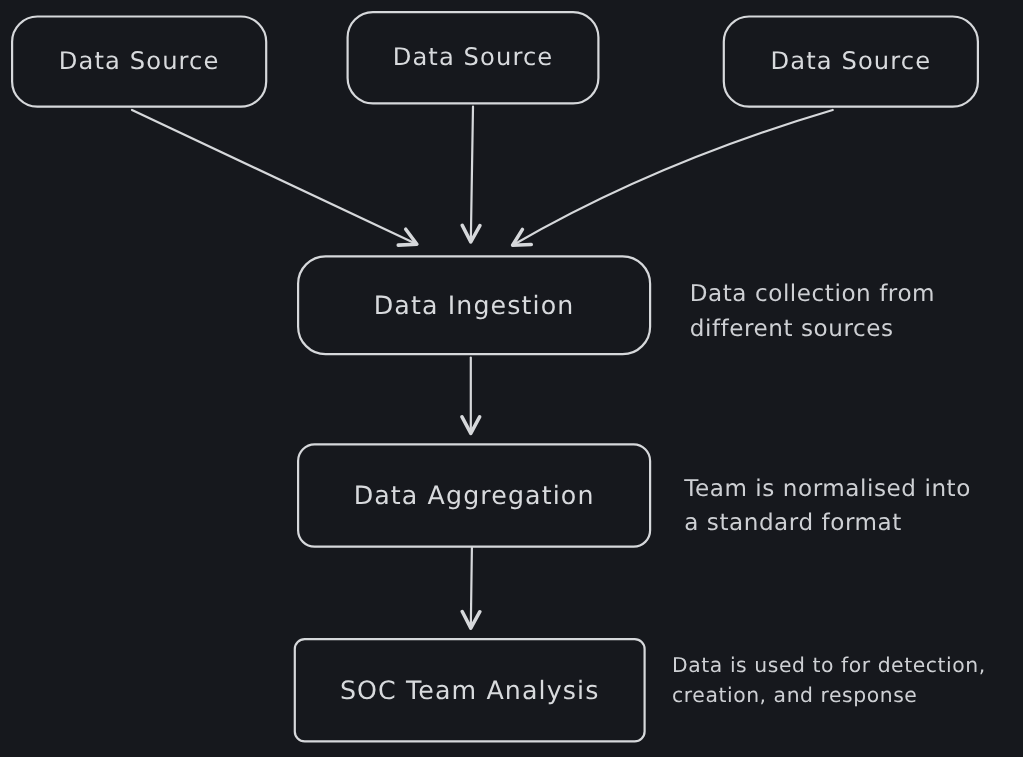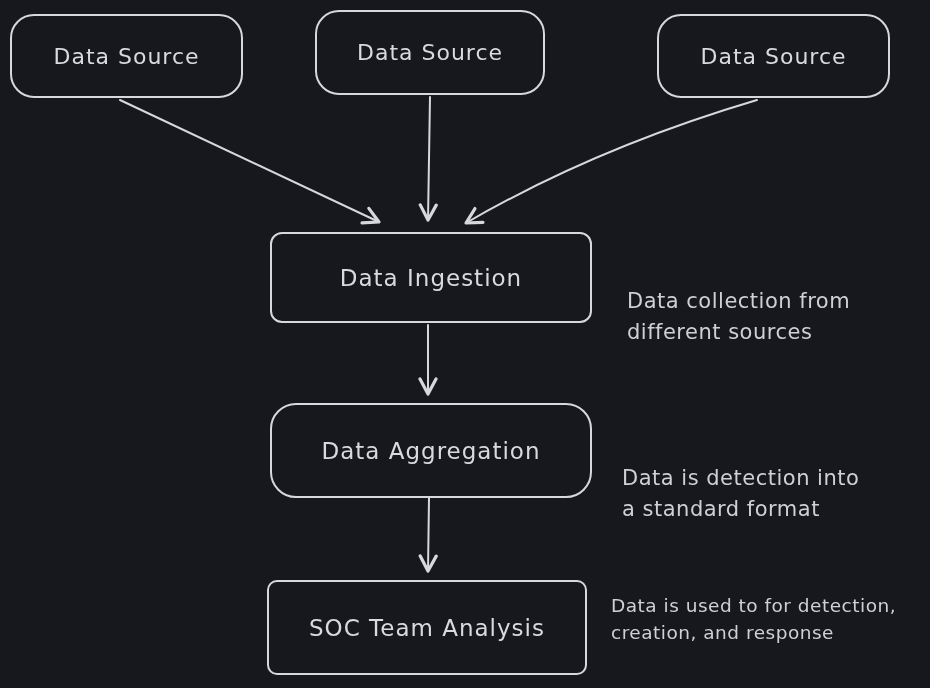--- a/index.html
+++ b/index.html
@@ -57,21 +57,21 @@
     white-space: nowrap;
   }
   .node.small .node-label { font-size: 22px; }
   .node.big .node-label { font-size: 23px; }
   .annotation {
     position: absolute;
     color: var(--annotation);
     white-space: pre-line;
     letter-spacing: 0.5px;
   }
-  .annotation.a1, .annotation.a2 { font-size: 21px; line-height: 31px; margin-top: 34px; }
+  .annotation.a1, .annotation.a2 { font-size: 21px; line-height: 31px; }
   .annotation.a3 { font-size: 18.5px; line-height: 27px; }
 </style>
 </head>
 <body>
 
 <div class="canvas">
 
   <svg class="edges-layer" viewBox="0 0 930 688" xmlns="http://www.w3.org/2000/svg">
     <defs>
       <marker id="arrowhead" viewBox="0 0 10 10" refX="9" refY="5" markerWidth="10" markerHeight="10" orient="auto">
@@ -90,34 +90,34 @@
   </div>
 
   <div class="node small" style="left:315px; top:10px; width:230px; height:85px;">
     <span class="node-label">Data Source</span>
   </div>
 
   <div class="node small" style="left:657px; top:14px; width:233px; height:84px;">
     <span class="node-label">Data Source</span>
   </div>
 
-  <div class="node big" style="left:270px; top:232px; width:322px; height:91px; border-radius:12px;">
+  <div class="node big" style="left:270px; top:232px; width:322px; height:91px; border-radius:26px;">
     <span class="node-label">Data Ingestion</span>
   </div>
 
-  <div class="node big" style="left:270px; top:403px; width:322px; height:95px; border-radius:26px;">
+  <div class="node big" style="left:270px; top:403px; width:322px; height:95px; border-radius:16px;">
     <span class="node-label">Data Aggregation</span>
   </div>
 
   <div class="node big" style="left:267px; top:580px; width:320px; height:95px; border-radius:10px;">
     <span class="node-label">SOC Team Analysis</span>
   </div>
 
   <div class="annotation a1" style="left:627px; top:252px;">Data collection from
 different sources</div>
 
-  <div class="annotation a2" style="left:622px; top:429px;">Data is detection into
+  <div class="annotation a2" style="left:622px; top:429px;">Team is normalised into
 a standard format</div>
 
   <div class="annotation a3" style="left:611px; top:592px;">Data is used to for detection,
 creation, and response</div>
 
 </div>
 
 </body></html>

